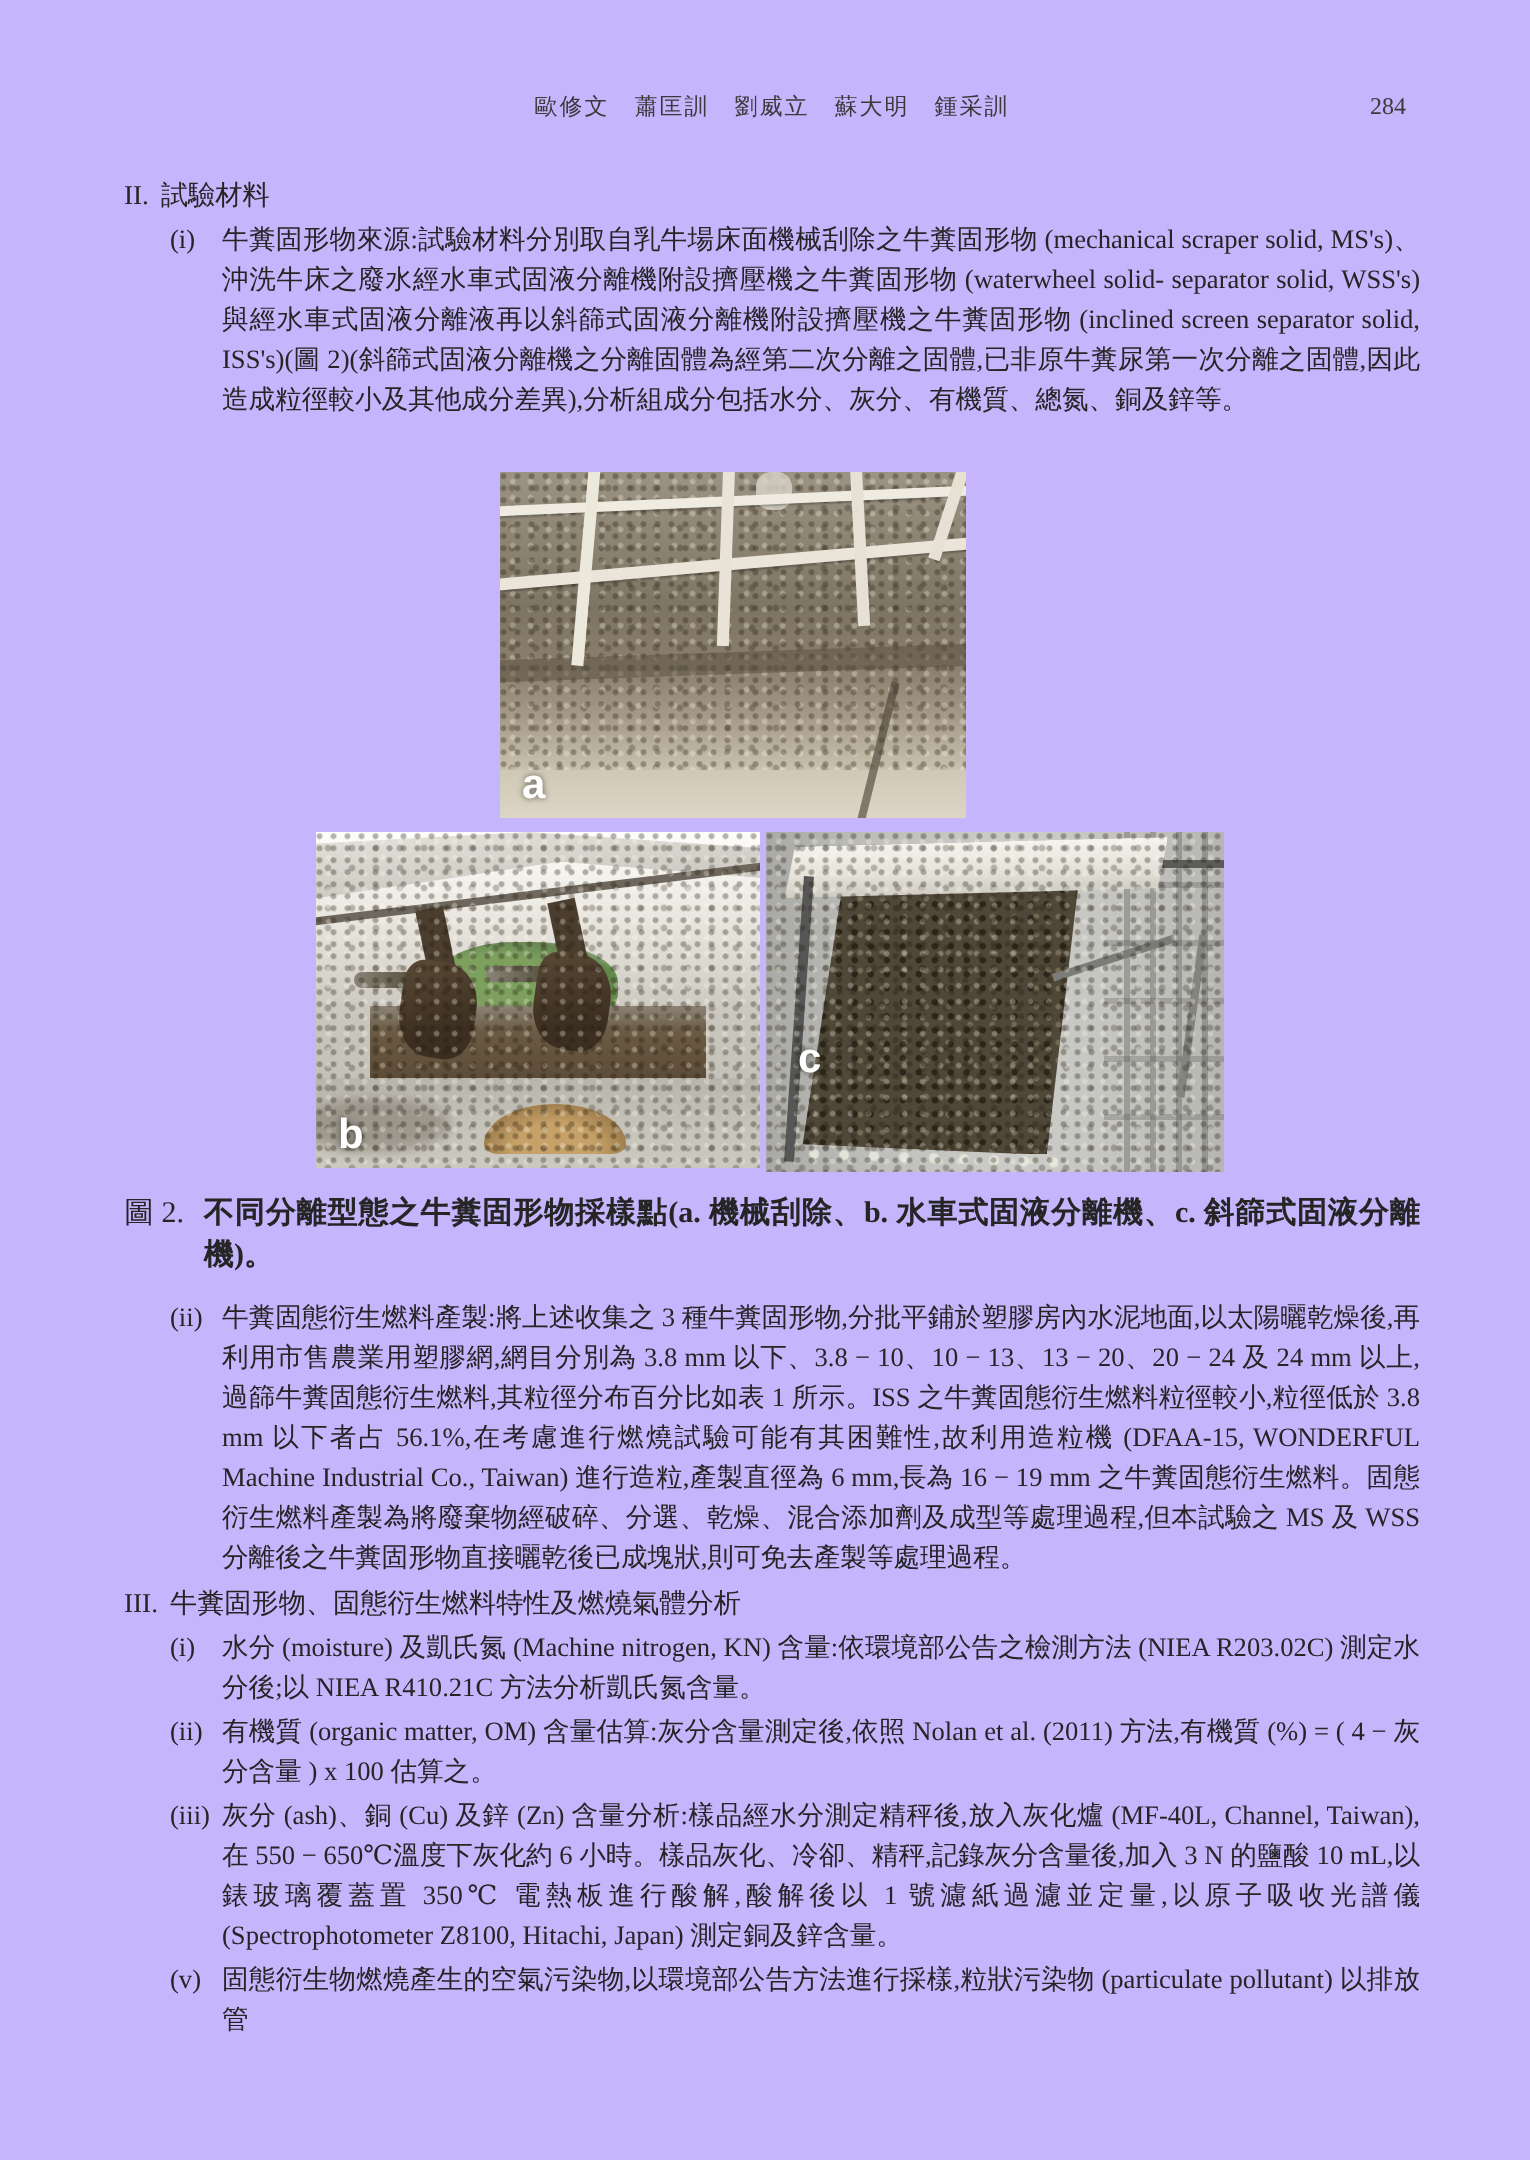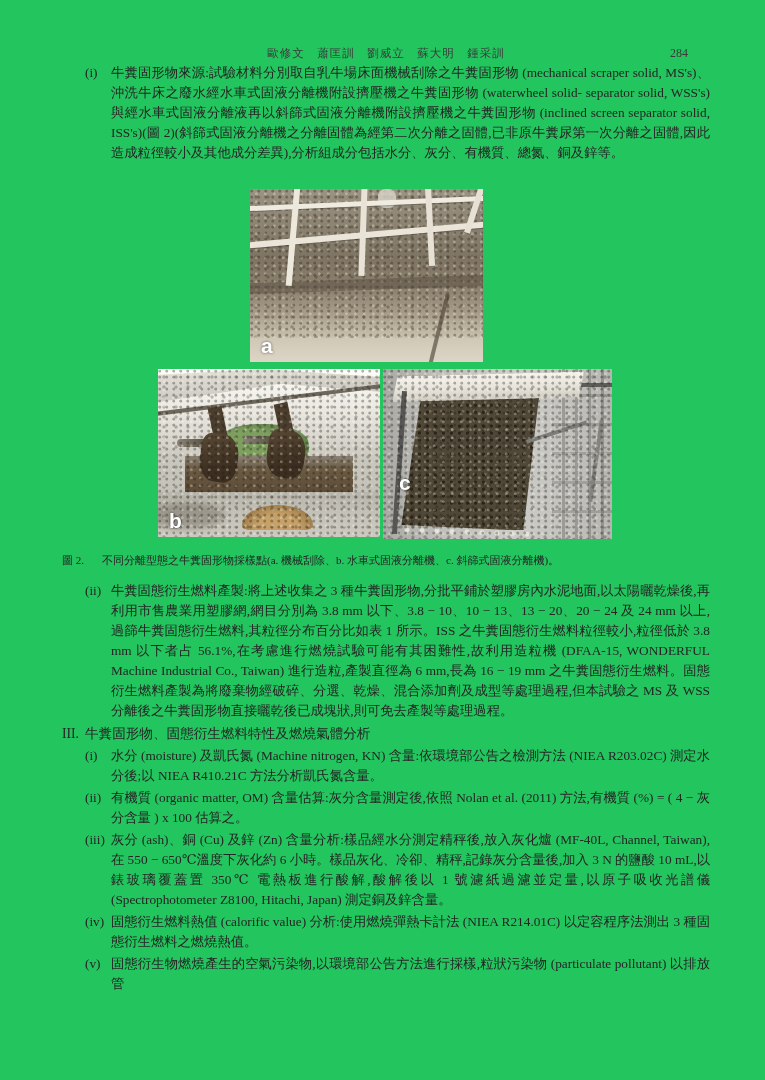--- a/index.html
+++ b/index.html
@@ -1,38 +1,38 @@
 <!DOCTYPE html>
 <html><head>
 <meta charset="utf-8">
 <style>
   html,body{margin:0;padding:0;background:#e9e9e9;}
   .page{
     position:relative;
     width:765px;height:1080px;
     margin:0 auto;
-    background:#22c55e;
+    background:#c4b5fd;
     font-family:"Liberation Serif","DejaVu Serif",serif;
     color:#252525;
     overflow:hidden;
   }
   .content{
     position:absolute;left:62px;top:0;width:648px;
   }
   
   .page-header{
     position:relative;
     padding-top:46px;
     text-align:center;
     font-size:11.5px;
     letter-spacing:1px;
     color:#3a3a3a;
   }
   .page-num{
-    position:absolute;right:22px;top:46px;
+    position:absolute;right:7px;top:46px;
     font-size:12px;letter-spacing:0;
   }
   
   .sec-heading{
     margin-top:27px;
     font-size:13.6px;line-height:20px;
   }
   .sec-heading .sec-label{margin-right:6px;}
   .list-item{
     display:flex;
@@ -142,37 +142,40 @@
     background-image:radial-gradient(circle at 6px 3px, rgba(235,235,225,.85) 0 2px, transparent 3px);
     background-size:15px 7px;background-repeat:repeat-x;transform:rotate(2deg);}
   .pc-frame-left{position:absolute;top:13%;left:6%;width:5px;height:84%;background:#565656;transform:rotate(4deg);}
   .pc-rail1{position:absolute;right:10%;top:36%;width:28%;height:4px;background:#7c7c78;transform:rotate(-18deg);}
   .pc-rail2{position:absolute;right:6%;top:30%;width:4px;height:48%;background:#84847f;transform:rotate(8deg);}
   .pc-topbar{position:absolute;right:0;top:8%;width:26%;height:4px;background:#5c5c58;}
   
   .caption{
     display:flex;
     margin-top:9px;
-    font-size:11px;line-height:21px;align-items:flex-end;
+    font-size:15px;line-height:21px;
   }
   .caption .cap-label{flex:0 0 40px;}
-  .caption .cap-text{flex:1;text-align:justify;text-justify:inter-character;}
+  .caption .cap-text{flex:1;text-align:justify;text-justify:inter-character;font-weight:bold;}
   .caption-en{margin-top:1px;}
 </style>
 </head>
 <body>
 
 <div class="page">
   <div class="content">
 
     <div class="page-header">
       <span>歐修文　蕭匡訓　劉威立　蘇大明　鍾采訓</span>
       <span class="page-num">284</span>
     </div>
 
+    <div class="sec-heading">
+      <span class="sec-label">II.</span><span>試驗材料</span>
+    </div>
 
     <div class="list-item">
       <div class="item-label">(i)</div>
       <div class="item-text">牛糞固形物來源:試驗材料分別取自乳牛場床面機械刮除之牛糞固形物 (mechanical scraper solid, MS's)、沖洗牛床之廢水經水車式固液分離機附設擠壓機之牛糞固形物 (waterwheel solid- separator solid, WSS's) 與經水車式固液分離液再以斜篩式固液分離機附設擠壓機之牛糞固形物 (inclined screen separator solid, ISS's)(圖 2)(斜篩式固液分離機之分離固體為經第二次分離之固體,已非原牛糞尿第一次分離之固體,因此造成粒徑較小及其他成分差異),分析組成分包括水分、灰分、有機質、總氮、銅及鋅等。</div>
     </div>
 
     <div class="figure-wrap">
 
       <div class="photo photo-a">
         <div class="pa-base"></div>
@@ -249,22 +252,18 @@
     </div>
     <div class="list-item">
       <div class="item-label">(ii)</div>
       <div class="item-text">有機質 (organic matter, OM) 含量估算:灰分含量測定後,依照 Nolan et al. (2011) 方法,有機質 (%) = ( 4 − 灰分含量 ) x 100 估算之。</div>
     </div>
     <div class="list-item">
       <div class="item-label">(iii)</div>
       <div class="item-text">灰分 (ash)、銅 (Cu) 及鋅 (Zn) 含量分析:樣品經水分測定精秤後,放入灰化爐 (MF-40L, Channel, Taiwan),在 550 − 650℃溫度下灰化約 6 小時。樣品灰化、冷卻、精秤,記錄灰分含量後,加入 3 N 的鹽酸 10 mL,以錶玻璃覆蓋置 350℃ 電熱板進行酸解,酸解後以 1 號濾紙過濾並定量,以原子吸收光譜儀 (Spectrophotometer Z8100, Hitachi, Japan) 測定銅及鋅含量。</div>
     </div>
     <div class="list-item">
-      <div class="item-label">(iv)</div>
-      <div class="item-text">固態衍生燃料熱值 (calorific value) 分析:使用燃燒彈熱卡計法 (NIEA R214.01C) 以定容程序法測出 3 種固態衍生燃料之燃燒熱值。</div>
-    </div>
-    <div class="list-item">
       <div class="item-label">(v)</div>
       <div class="item-text">固態衍生物燃燒產生的空氣污染物,以環境部公告方法進行採樣,粒狀污染物 (particulate pollutant) 以排放管</div>
     </div>
 
   </div>
 </div>
 
 </body></html>

